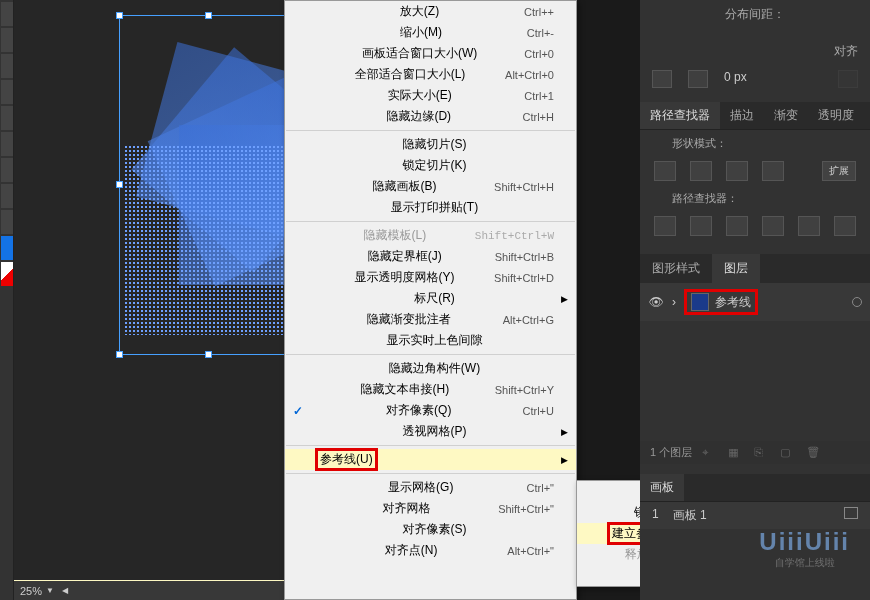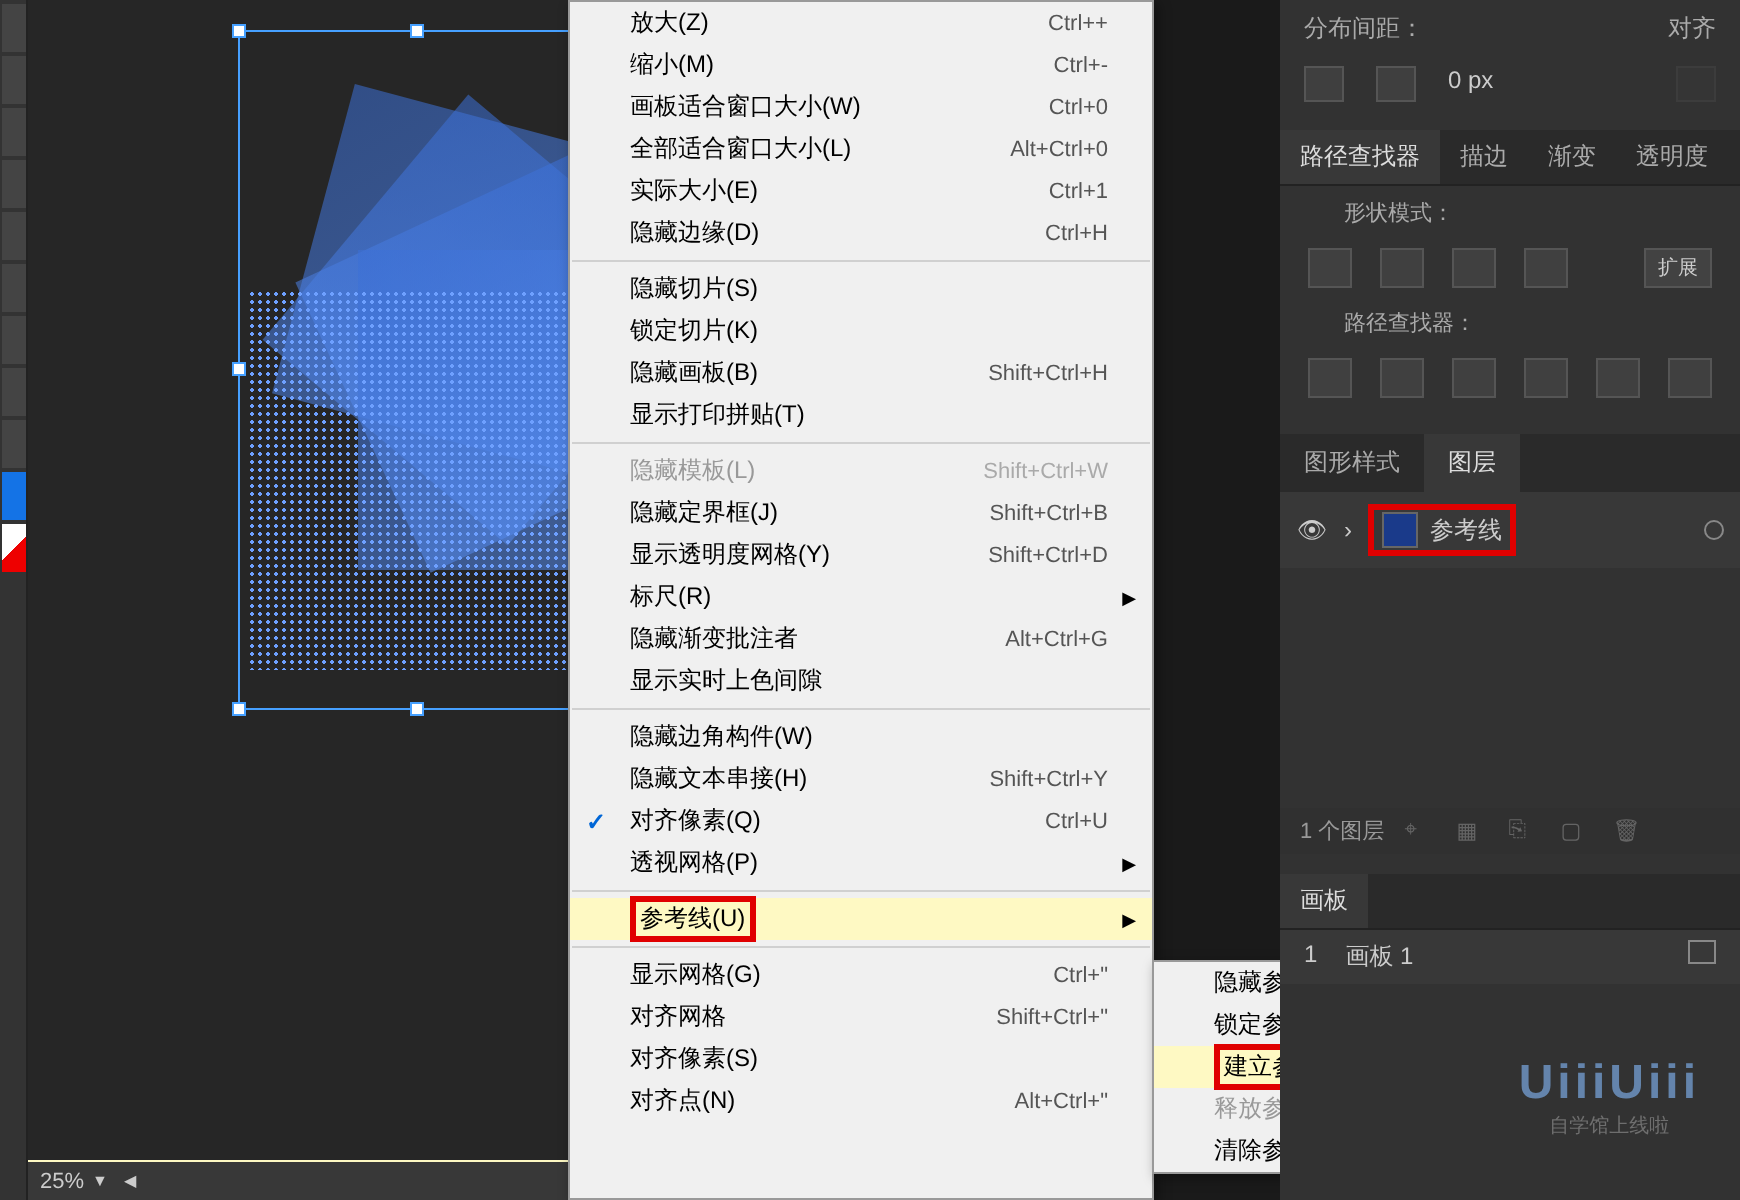--- a/index.html
+++ b/index.html
@@ -25,36 +25,36 @@
 .selection-box .h3 { left: -4px; bottom: -4px; }
 .selection-box .h4 { right: -4px; bottom: -4px; }
 .selection-box .h5 { left: 50%; top: -4px; margin-left: -4px; }
 .selection-box .h6 { left: 50%; bottom: -4px; margin-left: -4px; }
 .selection-box .h7 { left: -4px; top: 50%; margin-top: -4px; }
 .selection-box .h8 { right: -4px; top: 50%; margin-top: -4px; }
 
 .status-bar { position: absolute; left: 14px; bottom: 0; width: 270px; height: 20px; background: #383838; border-top: 1px solid #fef9c3; display: flex; align-items: center; padding: 0 6px; font-size: 11px; }
 .status-bar .tri { font-size: 8px; margin: 0 4px; cursor: pointer; }
 
-.menu { position: absolute; background: #f0f0f0; color: #000; border: 1px solid #999; box-shadow: 2px 2px 6px rgba(0,0,0,0.4); }
+.menu { position: absolute; background: #f0f0f0; color: #000; border: 1px solid #999; box-shadow: 2px 2px 6px rgba(0,0,0,0.4); text-align: center; }
 .menu-main { left: 284px; top: 0; width: 293px; height: 600px; }
 .menu-sub { left: 576px; top: 480px; width: 230px; }
 .menu .item { display: flex; align-items: center; height: 21px; padding: 0 22px 0 30px; position: relative; white-space: nowrap; }
 .menu .item.highlighted { background: #fef9c3; }
 .menu .item.disabled { color: #999; }
 .menu .item .label { flex: 1; }
 .menu .item .shortcut { color: #555; font-size: 11px; }
-.menu .item.disabled .shortcut { color: #aaa; }
+.menu .item.disabled .shortcut { color: #aaa; font-family: Liberation Mono, monospace; }
 .menu .item .arrow { position: absolute; right: 8px; font-size: 9px; }
 .menu .item .check { position: absolute; left: 8px; color: #0066d6; font-weight: bold; }
 .menu .sep { height: 1px; background: #d0d0d0; margin: 3px 1px; }
 .red-box { border: 3px solid #e00000; padding: 0 2px; margin: -1px 0; }
 
 .panels { position: absolute; left: 640px; top: 0; width: 230px; height: 600px; background: #323232; }
-.panel-row { display: flex; align-items: center; padding: 6px 12px; gap: 20px; font-size: 12px; color: #aaa; }
+.panel-row { display: flex; align-items: center; padding: 6px 12px; gap: 20px; font-size: 12px; color: #aaa; flex-direction: column; }
 .panel-icons { display: flex; gap: 16px; padding: 4px 12px; }
 .panel-icons .picon { width: 20px; height: 18px; background: #3f3f3f; border: 1px solid #555; display: flex; align-items: center; justify-content: center; font-size: 10px; }
 .panel-icons .disabled { opacity: 0.3; }
 .tabs { display: flex; background: #2a2a2a; border-bottom: 1px solid #222; margin-top: 10px; }
 .tabs .tab { padding: 5px 10px; font-size: 12px; color: #aaa; cursor: pointer; }
 .tabs .tab.active { background: #383838; color: #ddd; }
 .panel-section-label { padding: 6px 12px; font-size: 11px; color: #aaa; margin-left: 20px; }
 .shape-icons, .pathfinder-icons { display: flex; gap: 14px; padding: 4px 14px; align-items: center; }
 .shape-icons .sicon, .pathfinder-icons .sicon { width: 22px; height: 20px; background: #404040; border: 1px solid #555; }
 .expand-btn { font-size: 10px; color: #ccc; padding: 2px 6px; background: #424242; border: 1px solid #555; margin-left: auto; }

